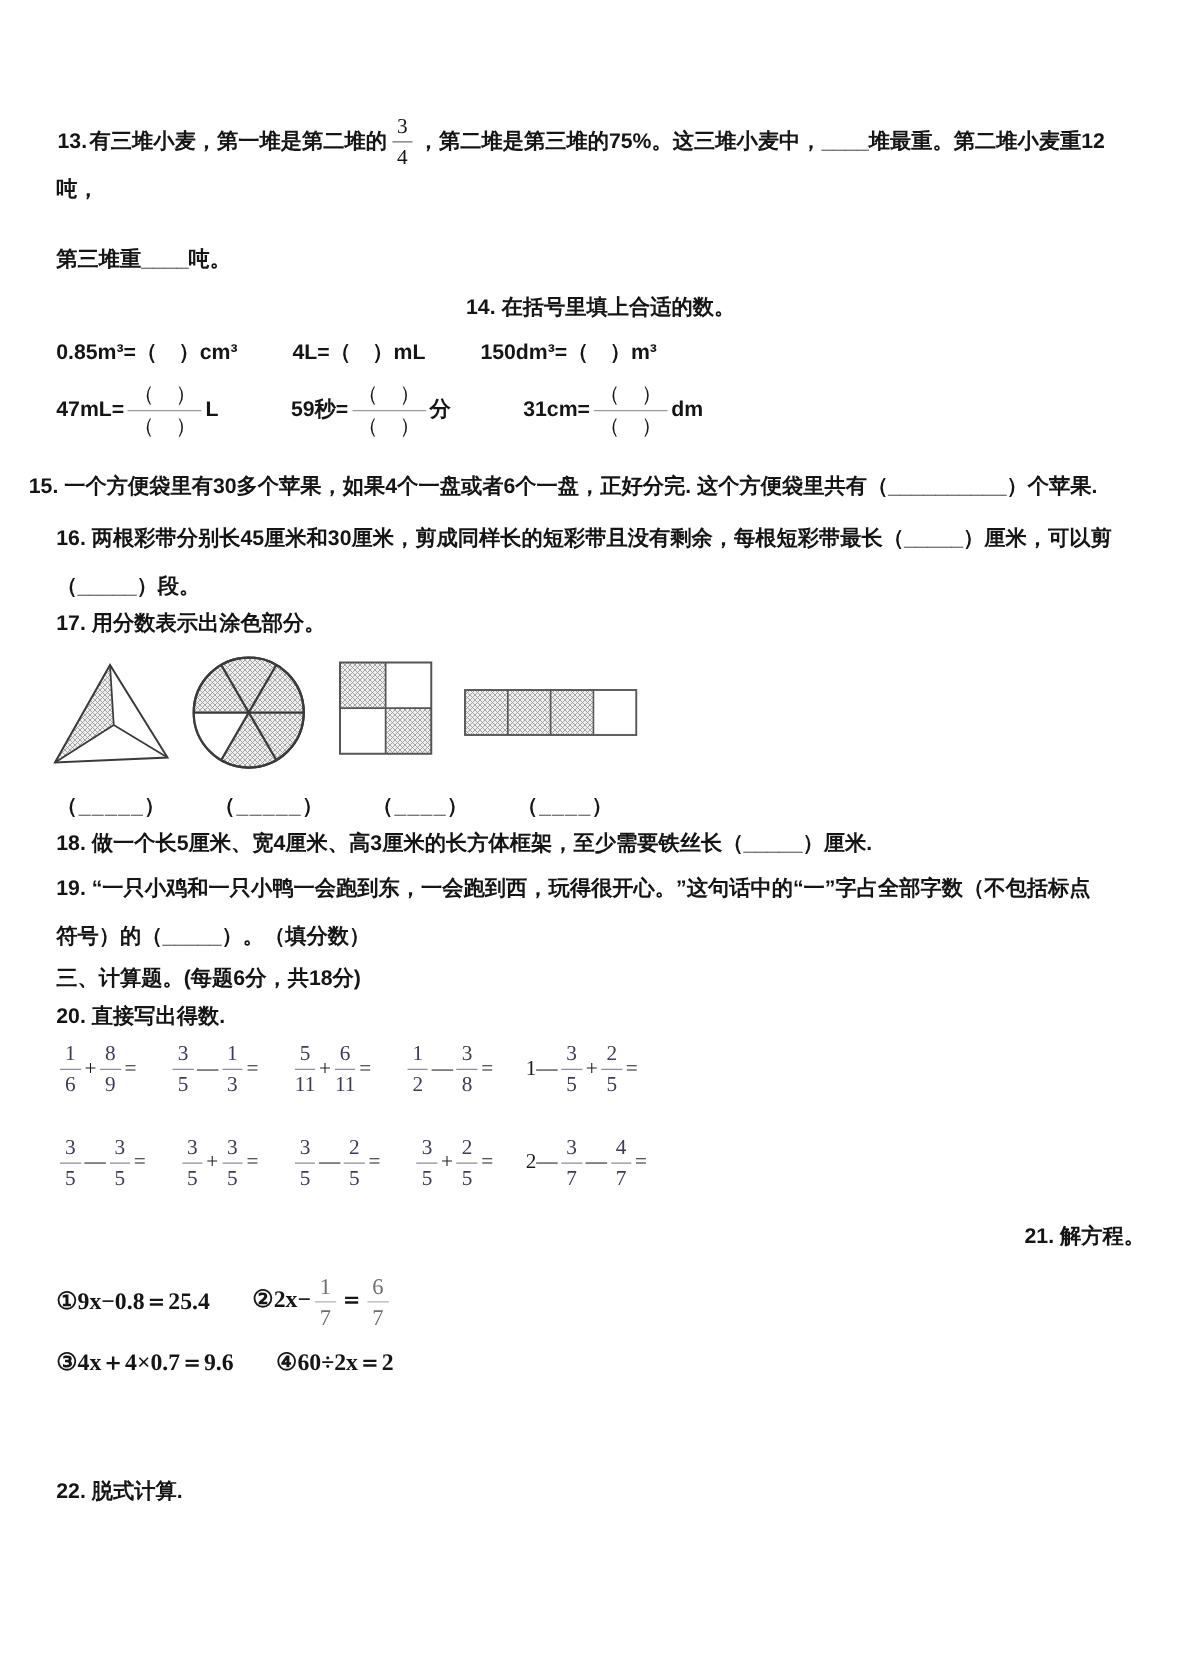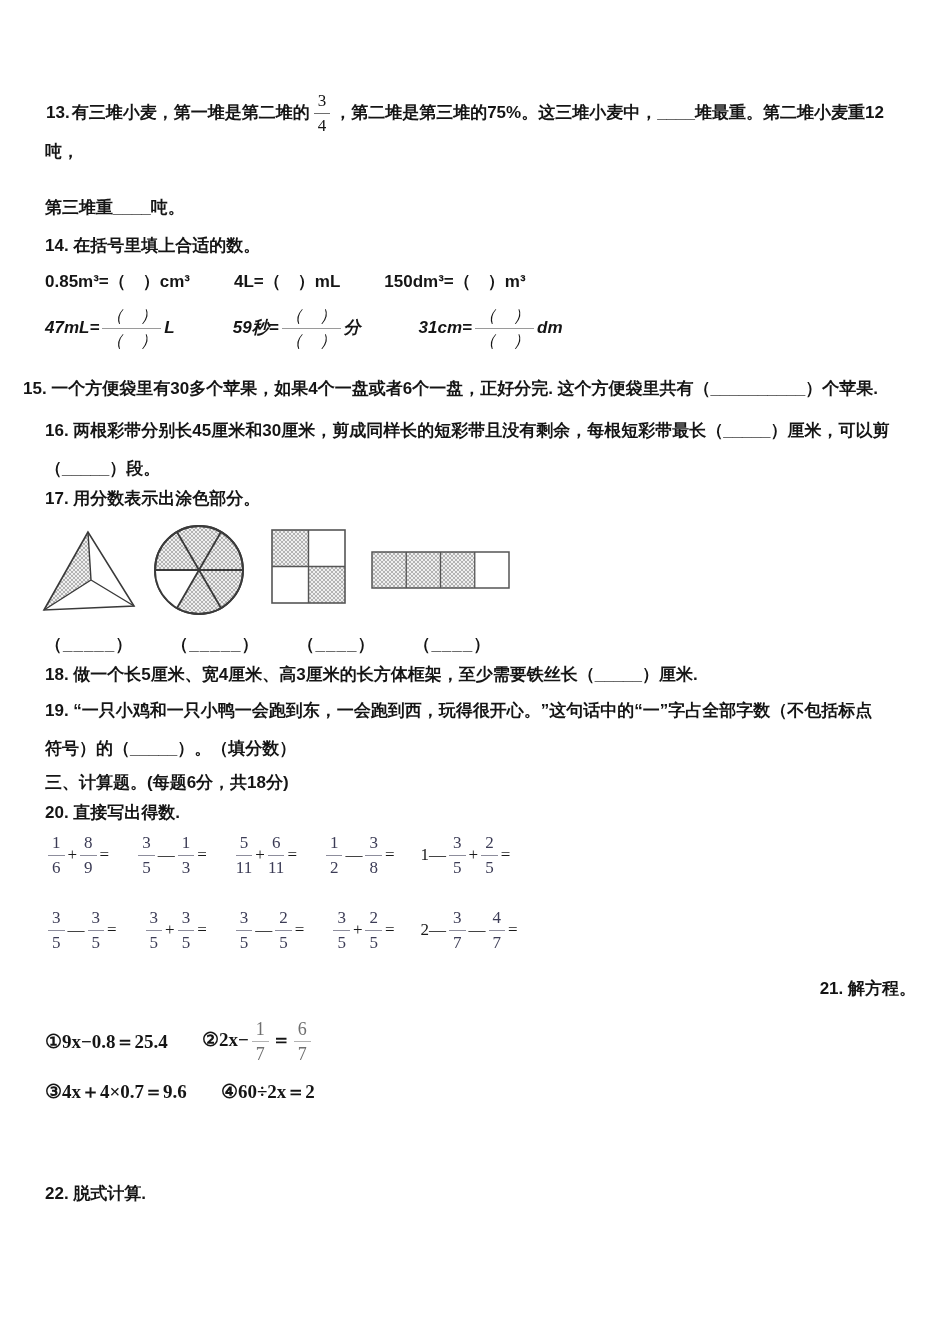--- a/index.html
+++ b/index.html
@@ -10,25 +10,25 @@
   
   .frac{display:inline-block;vertical-align:middle;text-align:center;
         font-family:"Liberation Serif",serif;font-weight:normal;margin:0 3px;font-size:17px;}
   .fn{display:block;border-bottom:1.6px solid #6e6e6e;padding:0 4px 1px 4px;line-height:22px;}
   .fd{display:block;padding-top:1px;line-height:22px;}
   .tok{font-family:"Liberation Serif",serif;}
   .cn .tok{font-family:"Liberation Sans",sans-serif;}
   
   #q13l1{margin-top:90px;}
   #q13l2{margin-top:26px;}
-  #q14h{margin-top:8px;}
+  #q14h{margin-top:8px;text-align:center;}
   #q14r1{margin-top:6px;}
   #q14r1 .conv{display:inline-block;margin-right:44px;}
   #q14r2{margin-top:8px;}
-  .fp-item{display:inline-block;margin-right:58px;font-style:italic;}
+  .fp-item{display:inline-block;margin-right:58px;}
   .fp-item .pre,.fp-item .post{font-weight:bold;}
   .fp-item .frac .fn{border-color:#9a9a9a;}
   #q15{margin-top:22px;padding-left:23px;}
   #q16l1{margin-top:12px;}
   #q16l2{margin-top:8px;}
   #q17h{margin-top:0px;}
   #shapes{margin-top:6px;display:block;}
   #parens{margin-top:6px;}
   #parens .ans{display:inline-block;margin-right:38px;letter-spacing:1px;}
   #q18{margin-top:0px;}

